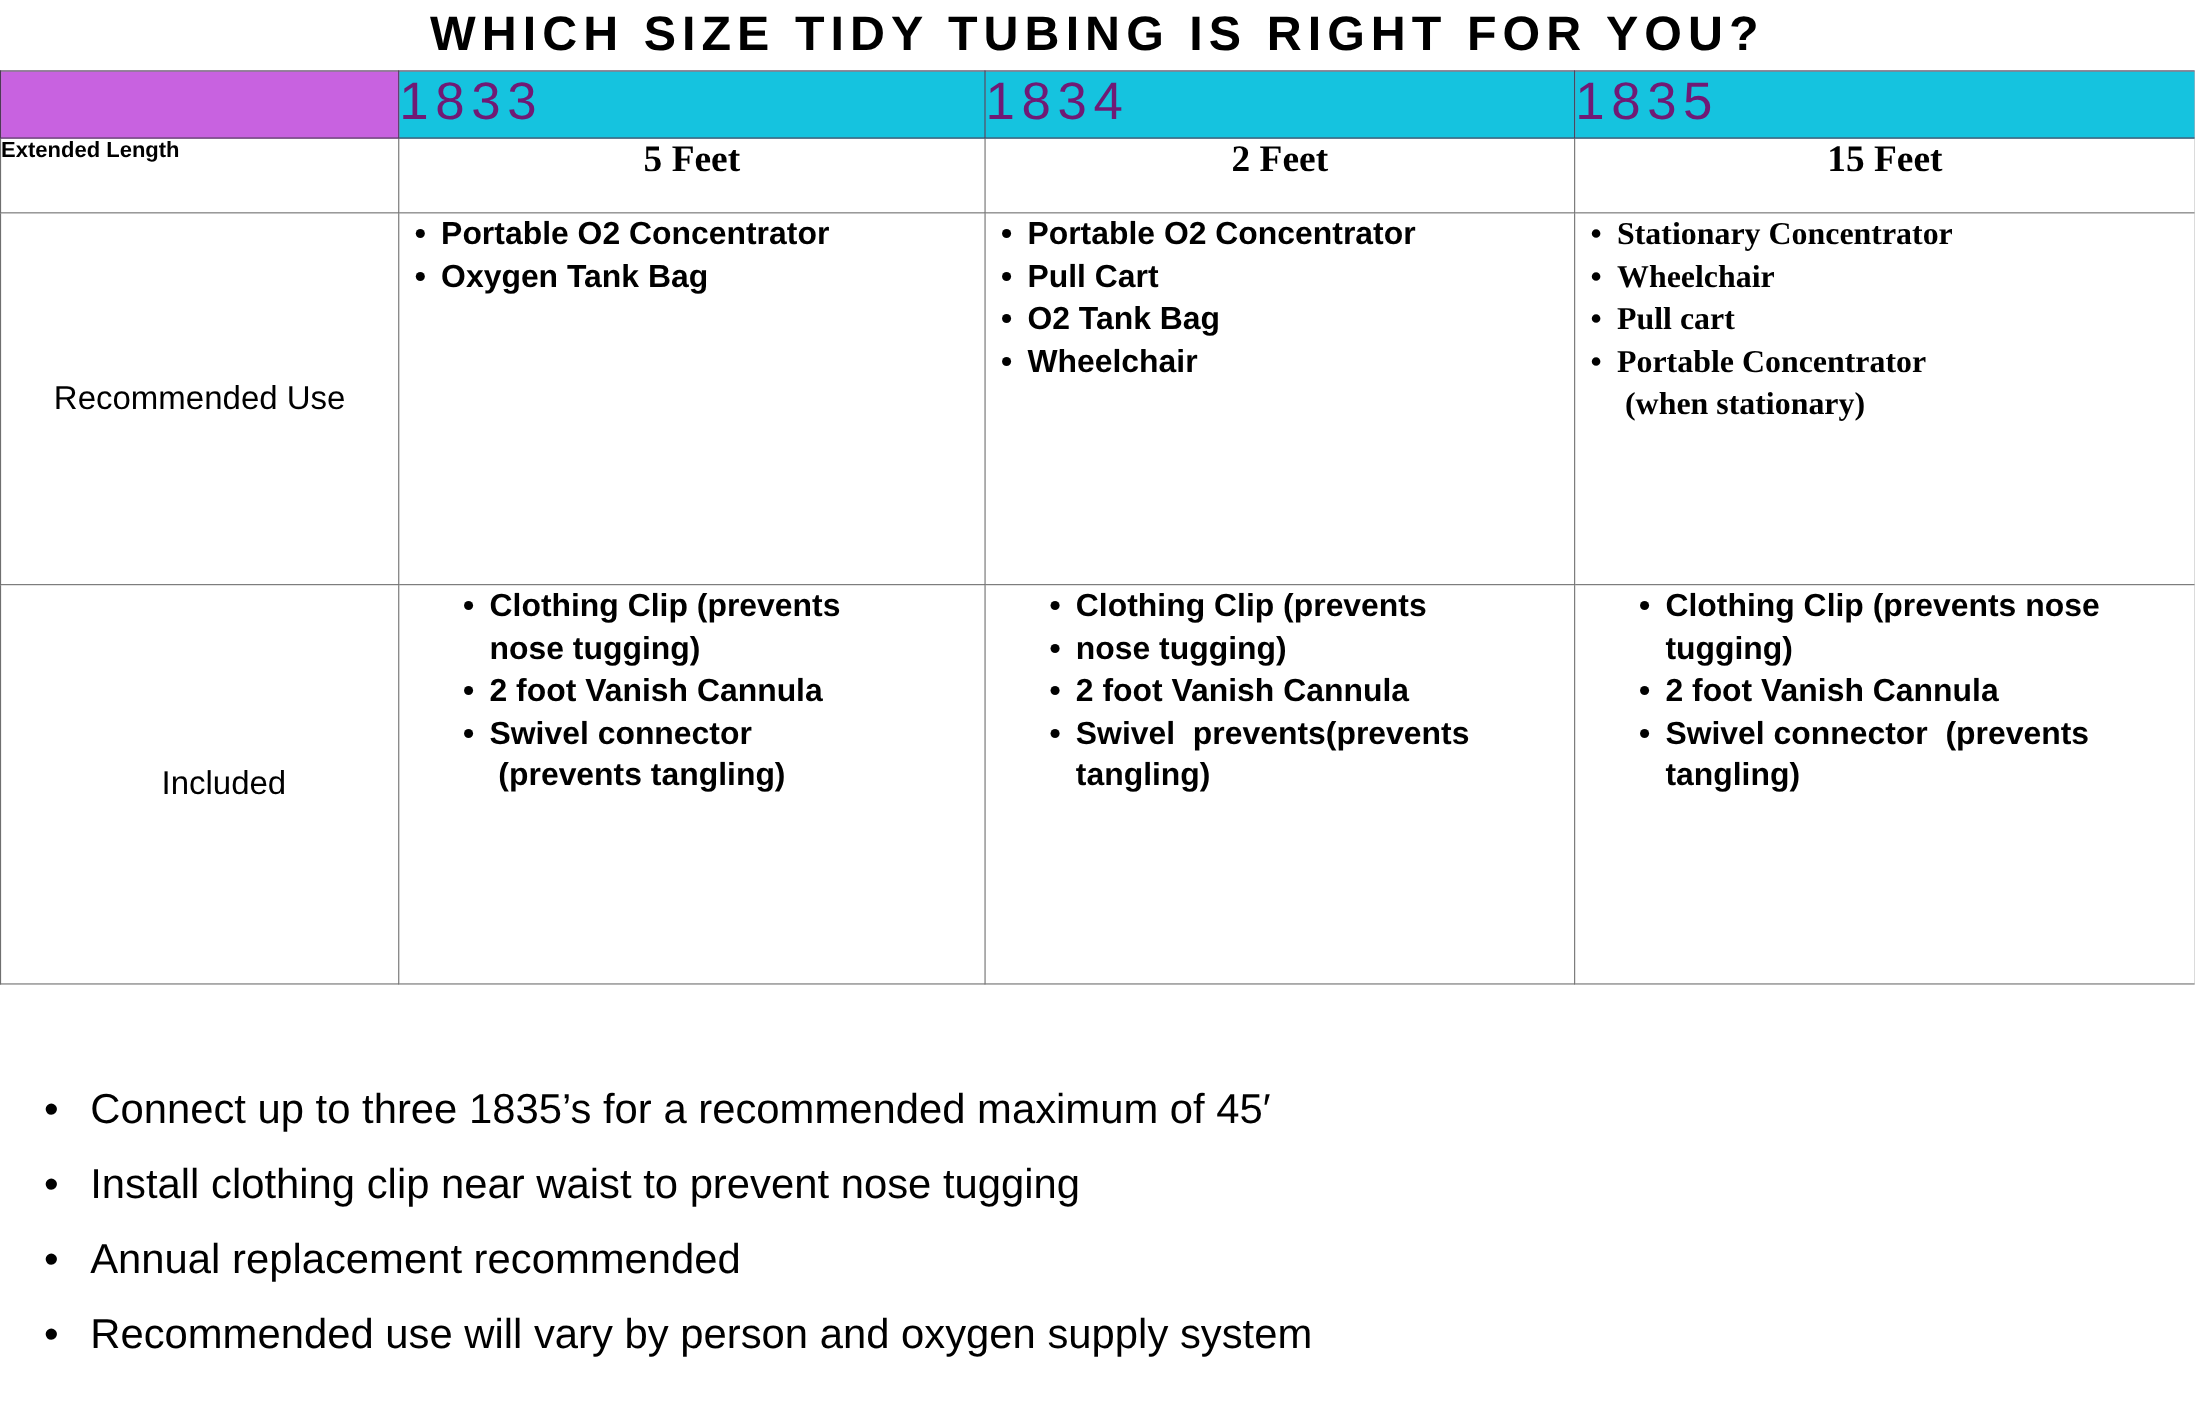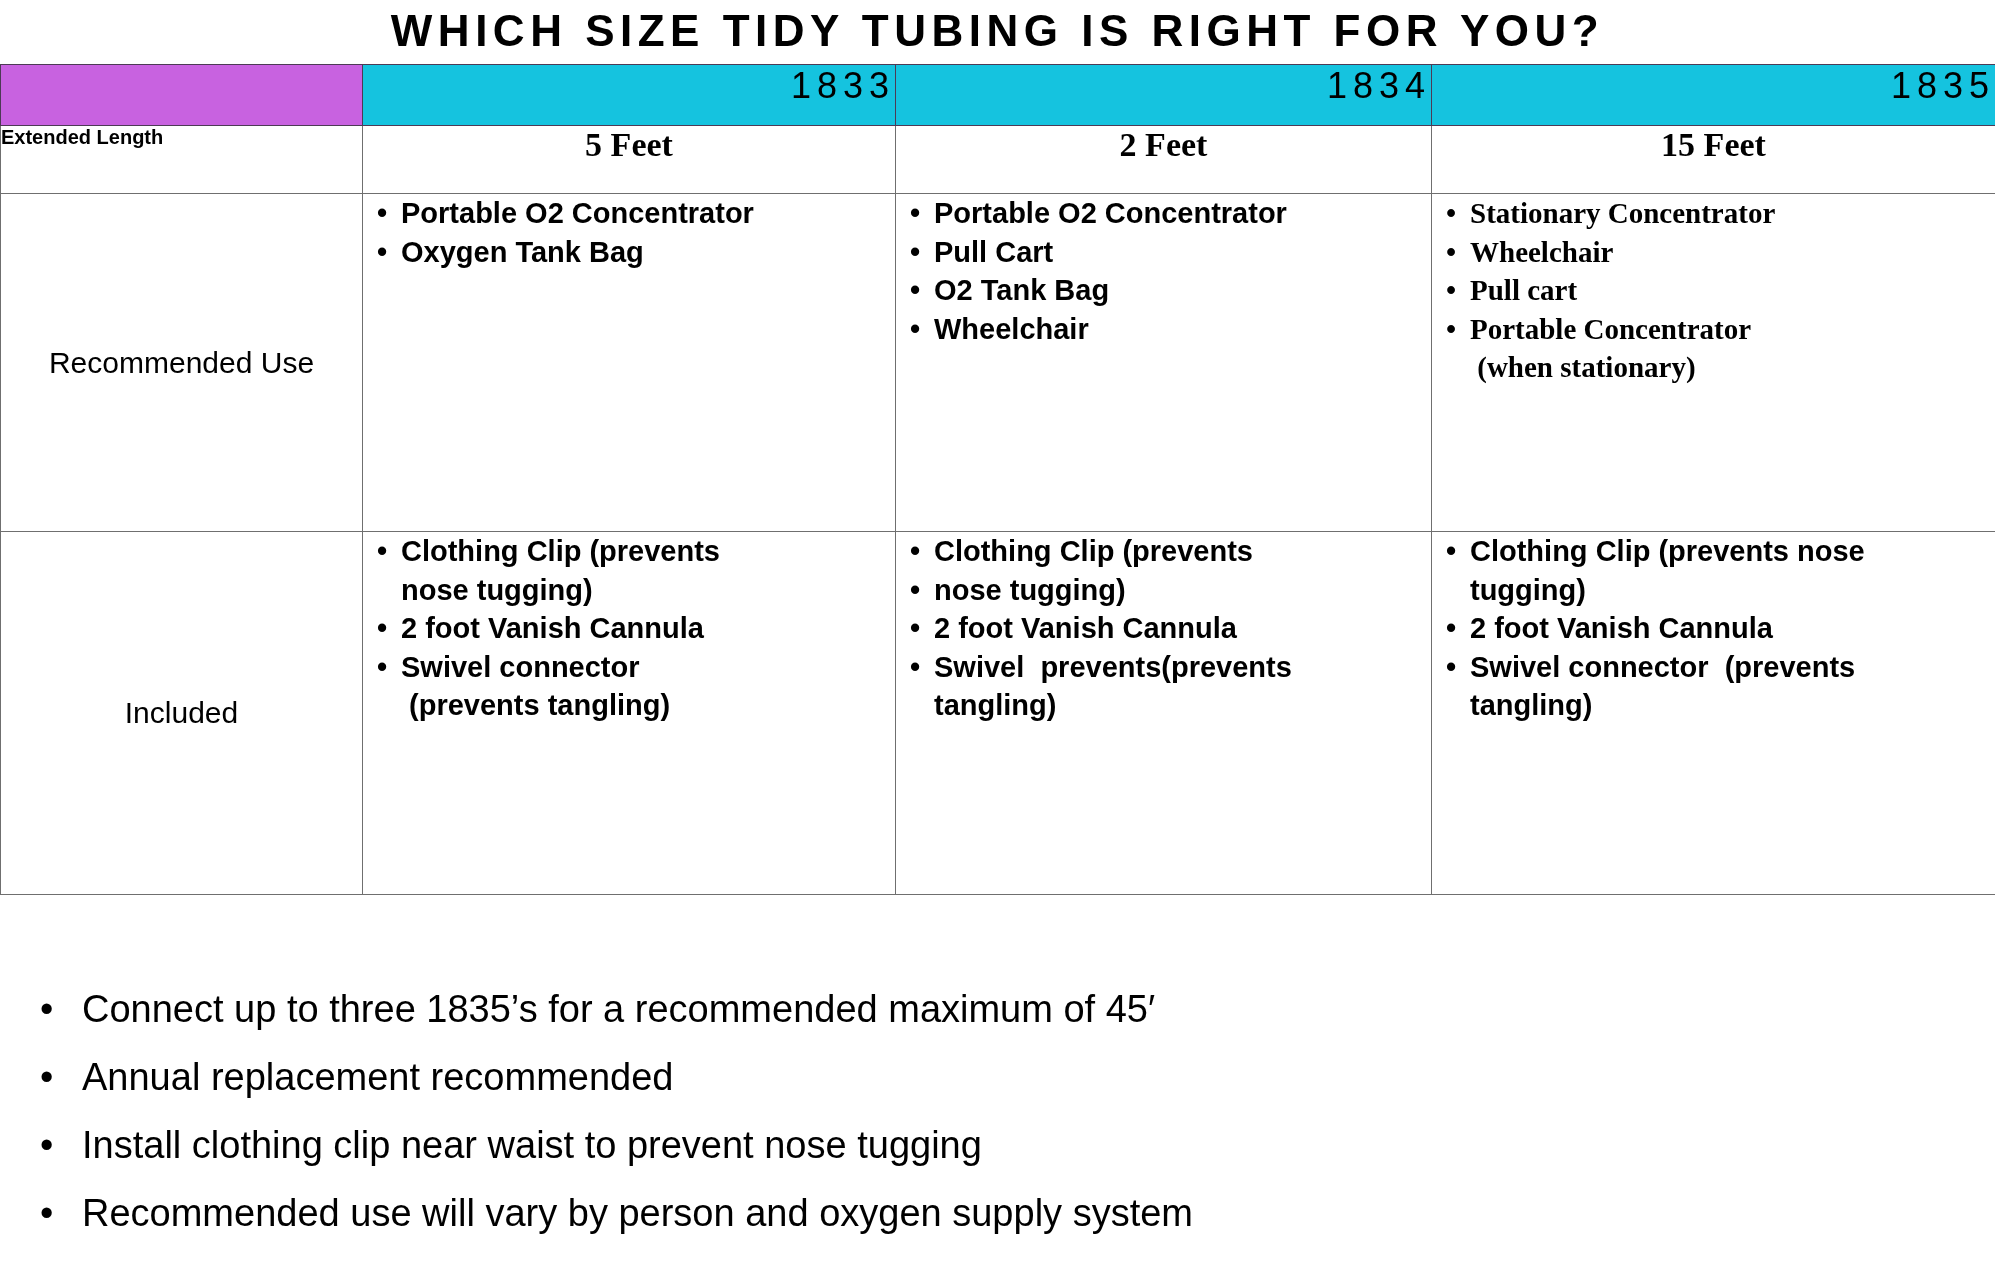--- a/index.html
+++ b/index.html
@@ -62,23 +62,23 @@
 
   
   .hdr-row td { height: 60px; }
   .hdr-blank {
     background: #c862e0;
     border-color: #4d3a55 !important;
   }
   .hdr-sku {
     background: #15c3df;
     border-color: #4d3a55 !important;
-    text-align: right;
-    color: #000000;
-    font-size: 36px;
+    text-align: left;
+    color: #701a75;
+    font-size: 48px;
     font-weight: 300;
     letter-spacing: 6px;
     vertical-align: middle;
   }
 
   
   .len-row td { height: 67px; }
   .len-label {
     text-align: left;
     font-size: 20px;
@@ -88,21 +88,21 @@
   .len-value {
     text-align: center;
     font-size: 34px;
     font-weight: 700;
     vertical-align: middle;
     font-family: Liberation Serif, serif;
   }
 
   
   .use-row td { height: 337px; }
-  .inc-row td { height: 362px; }
+  .inc-row td { height: 362px; padding-left: 44px; }
 
   .row-label {
     text-align: center;
     font-size: 30px;
     font-weight: 400;
     vertical-align: middle;
   }
 
   ul.cell-list {
     margin: 0;
@@ -244,18 +244,18 @@
 tangling)</li>
             </ul>
         </td>
       </tr>
 
     </tbody>
   </table>
 
   <ul class="notes">
       <li>Connect up to three 1835’s for a recommended maximum of 45′</li>
+      <li>Install clothing clip near waist to prevent nose tugging</li>
       <li>Annual replacement recommended</li>
-      <li>Install clothing clip near waist to prevent nose tugging</li>
       <li>Recommended use will vary by person and oxygen supply system</li>
     </ul>
 
 </div>
 
 </body></html>

